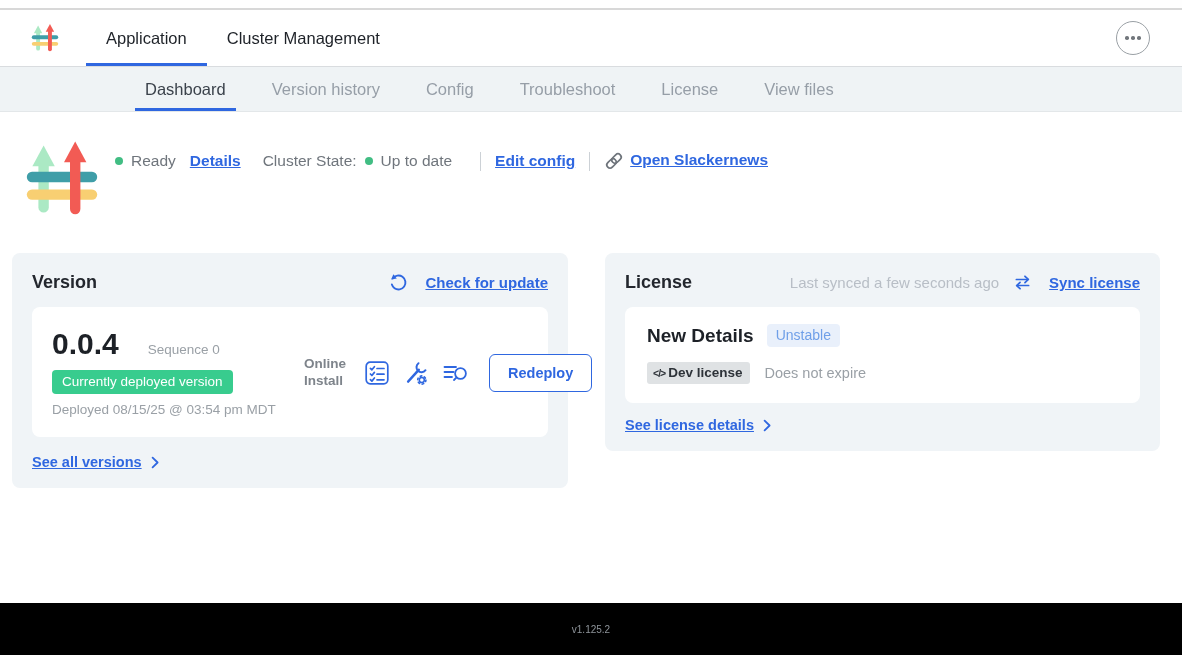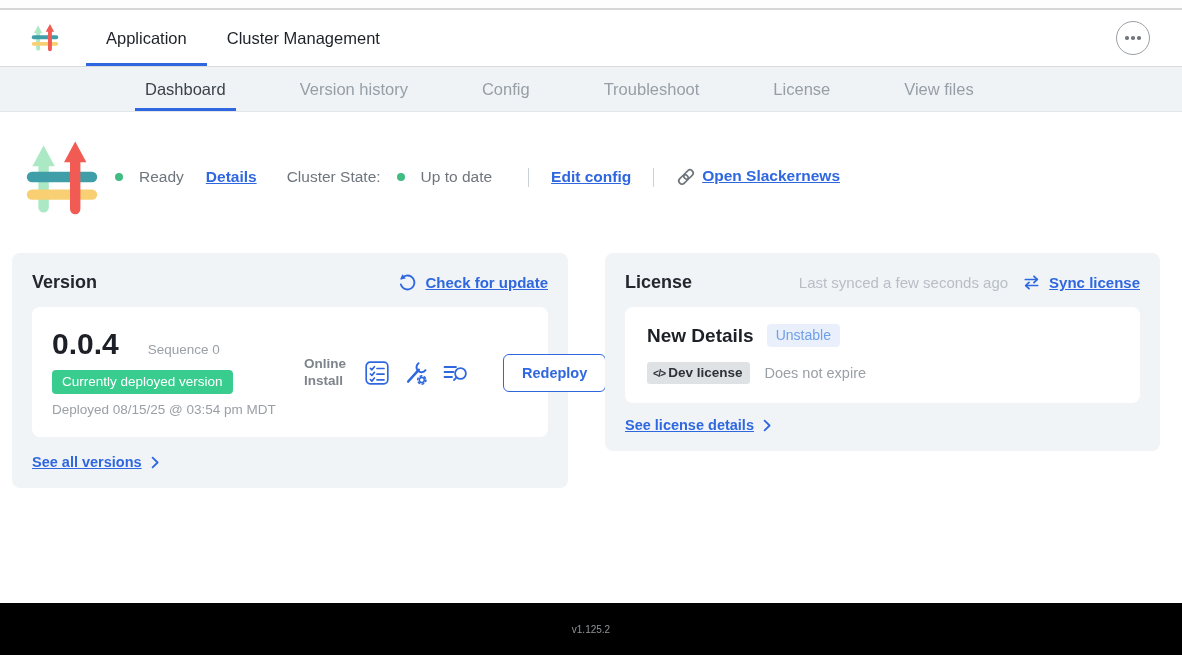--- a/index.html
+++ b/index.html
@@ -25,71 +25,71 @@
   .header-right { margin-left:auto; display:flex; align-items:center; padding-right:32px; }
   .ellipsis-btn {
     width:34px; height:34px; border:1.5px solid #9aa0a5; border-radius:50%;
     display:flex; align-items:center; justify-content:center; gap:2.5px;
     background:#fff; cursor:pointer;
   }
   .ellipsis-btn i { width:3.5px; height:3.5px; border-radius:50%; background:#72777c; }
 
   .subnav {
     height:45px; background:#eff3f5; border-bottom:1px solid #e3e7e9;
-    display:flex; align-items:stretch; padding-left:135px; gap:54px;
+    display:flex; align-items:stretch; padding-left:135px; gap:26px;
   }
   .subnav-item {
     display:flex; align-items:center; padding:3px 10px 0 10px; font-size:16.5px;
     color:#969ea7; cursor:pointer; border-bottom:3px solid transparent;
   }
   .subnav-item.active { color:#3b424b; border-bottom-color:#2f67e0; }
 
   
   .app-header { display:flex; margin:24px 0 0 22px; }
   .logo-lg { width:80px; height:86px; flex:0 0 auto; }
   .app-head-text { margin-left:13px; padding-top:4px; }
   .app-title { font-size:34px; font-weight:700; color:#17191e; letter-spacing:-0.3px; }
-  .status-row { display:flex; align-items:center; margin-top:27px; font-size:15.5px; color:#6f757c;gap:8px; }
+  .status-row { display:flex; align-items:center; margin-top:11px; font-size:15.5px; color:#6f757c; }
   .dot { width:8px; height:8px; border-radius:50%; background:#41bd83; display:inline-block; }
   .status-row .dot { margin-right:8px; }
   .status-row .lbl { margin-right:14px; }
   .status-row a.details { font-weight:600; margin-right:22px; }
   .status-row .cluster-lbl { margin-right:8px; }
   .vdiv { width:1px; height:19px; background:#ccd1d6; margin:0 14px; }
   .openapp { display:flex; gap:6px; }
   .openapp a { font-weight:700; }
 
   
   .cards-row { display:flex; align-items:flex-start; margin:31px 0 0 12px; gap:37px; }
   .panel { background:#f0f4f7; border-radius:8px; padding:19px 20px 18px 20px; }
   .panel.version { width:556px; min-height:233px; }
   .panel.license { width:555px; }
   .panel-head { display:flex; align-items:center; }
   .panel-title { font-size:18px; font-weight:700; color:#23272e; }
   .panel-head .spacer { flex:1; }
-  .head-link { display:flex; align-items:center; gap:8px; font-size:15px; }
+  .head-link { display:flex; align-items:center; gap:17px; font-size:15px; }
   .head-link a { font-weight:600; }
   .last-synced { color:#b8bec6; font-size:15px; margin-right:14px; }
 
   .inner-card { background:#fff; border-radius:8px; margin-top:14px; }
   .version .inner-card { padding:15px 20px 14px 20px; display:flex; align-items:center; min-height:130px; }
   .ver-left { width:250px; flex:0 0 auto; }
   .ver-row1 { display:flex; align-items:baseline;gap:16px; }
   .ver-number { font-size:30px; font-weight:700; color:#1d2127; }
   .ver-seq { font-size:13.5px; color:#9aa0a6; margin-left:13px; }
   .deployed-badge {
     display:inline-block; margin-top:9px; background:#38cc8e; color:#fff;
     font-size:13.5px; padding:4px 10px 5px 10px; border-radius:4px;
   }
   .deployed-at { margin-top:7px; font-size:13.5px; color:#9aa0a6; max-width:240px; line-height:1.3; }
   .ver-right { display:flex; align-items:center; margin-left:2px;justify-content:center; }
   .install-type { font-size:13.5px; font-weight:700; color:#7e848b; width:46px; line-height:1.2; margin-right:14px; }
   .icon-btn { background:none; border:none; cursor:pointer; padding:0; margin-right:13px; display:flex; }
   .redeploy-btn {
-    margin-left:21px; background:#fff; border:1px solid #2f67e0; border-radius:6px;
+    margin-left:7px; background:#fff; border:1px solid #2f67e0; border-radius:6px;
     color:#2f67e0; font-weight:700; font-size:14.5px; padding:10px 18px; cursor:pointer;
     font-family:"Liberation Sans",sans-serif;
   }
   .card-foot-link { display:flex; align-items:center; gap:9px; margin-top:17px; }
   .card-foot-link a { font-size:14.5px; font-weight:600; }
 
   .license .inner-card { padding:17px 22px 19px 22px; }
   .lic-row1 { display:flex; align-items:center; }
   .customer-name { font-size:19px; font-weight:700; color:#1d2127; }
   .unstable-badge {

